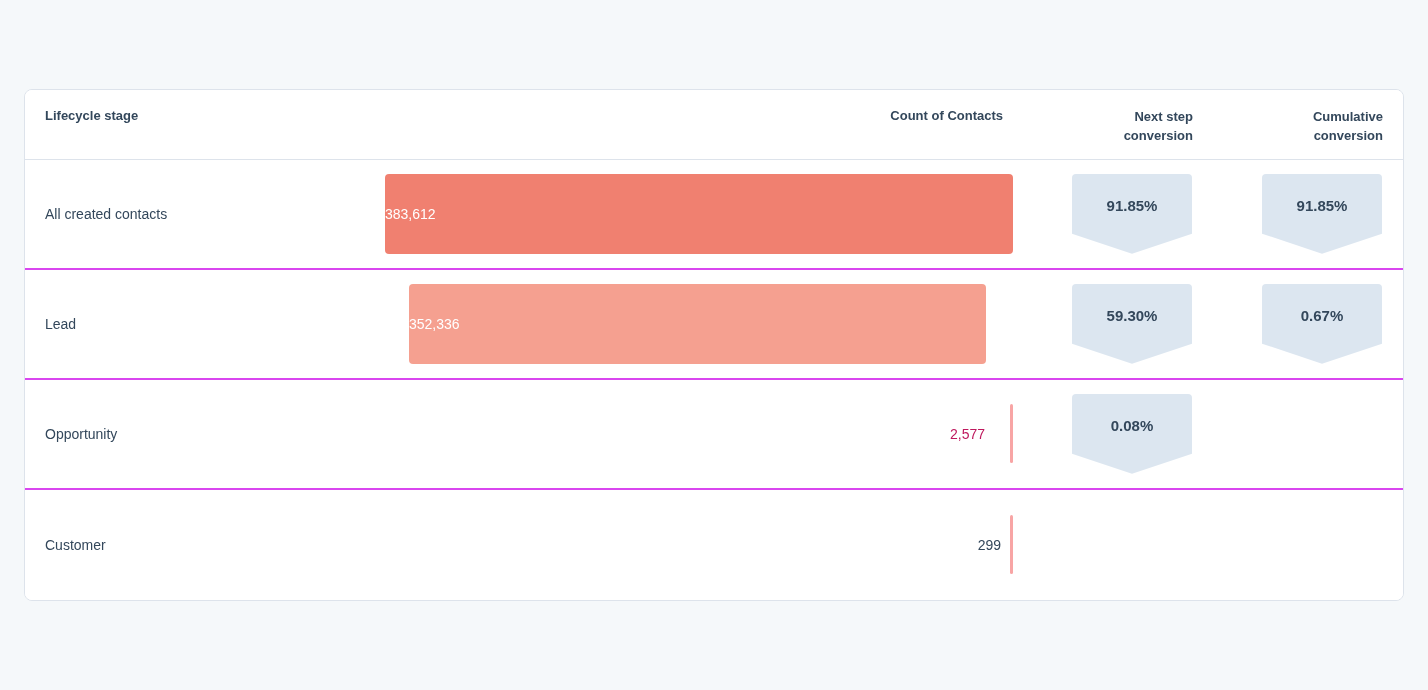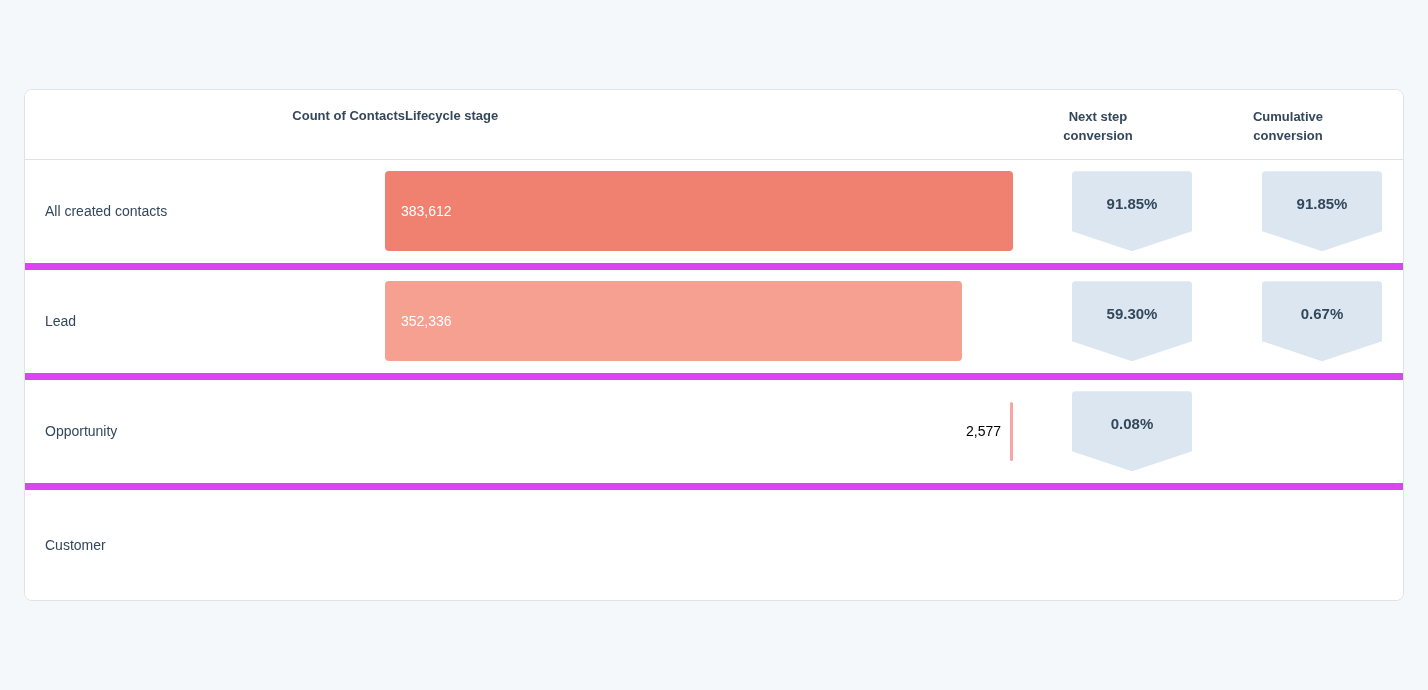--- a/index.html
+++ b/index.html
@@ -34,33 +34,33 @@
       font-weight: 600;
       color: #33475b;
       line-height: 1.3;
     }
 
     .col-header.right {
       text-align: right;
     }
 
     .col-header.center {
-      text-align: center;
+      text-align: right;
     }
 
     .divider-line {
       height: 1px;
       background: #dde3eb;
       margin: 0 0px;
     }
 
     .table-row {
       display: grid;
       grid-template-columns: 360px 1fr 190px 190px;
-      border-bottom: 7px solid #d946ef;
+      border-bottom: 2px solid #d946ef;
       background: #fff;
       align-items: center;
       min-height: 110px;
     }
 
     .table-row:last-child {
       border-bottom: none;
     }
 
     .row-label {
@@ -83,21 +83,20 @@
       height: 74px;
       display: flex;
       align-items: center;
     }
 
     .bar-fill {
       height: 100%;
       border-radius: 4px;
       display: flex;
       align-items: center;
-      padding-left: 16px;
       position: relative;
     }
 
     .bar-label {
       font-size: 14px;
       font-weight: 500;
       color: #fff;
     }
 
     .small-bar-container {
@@ -147,24 +146,24 @@
     .empty-cell {
       padding: 10px 8px;
     }
   </style>
 </head>
 <body>
 
 <div class="table-container">
 
   <div class="table-header">
+    <div class="col-header">Lifecycle stage</div>
     <div class="col-header right">
       <span>Count of Contacts</span>
     </div>
-    <div class="col-header">Lifecycle stage</div>
     <div class="col-header center" style="white-space: pre-line; line-height: 1.4;">Next step
 conversion</div>
     <div class="col-header center" style="white-space: pre-line; line-height: 1.4;">Cumulative
 conversion</div>
   </div>
 
   <div class="divider-line"></div>
 
   <div class="table-row">
     <div class="row-label">All created contacts</div>
@@ -184,50 +183,56 @@
       <div class="conversion-badge">
         <span>91.85%</span>
       </div>
     </div>
   </div>
 
   <div class="table-row">
     <div class="row-label">Lead</div>
     <div class="bar-cell">
       <div class="bar-wrapper">
-        <div class="bar-fill" style="width: 91.8%; background: #f5a090; height: 80px;">
+        <div class="bar-fill" style="width: 91.8%; background: #f5a090; height: 80px; margin-left: 24px;">
           <span class="bar-label">352,336</span>
         </div>
       </div>
     </div>
     <div class="conversion-cell">
       <div class="conversion-badge">
         <span>59.30%</span>
       </div>
     </div>
     <div class="conversion-cell">
       <div class="conversion-badge">
         <span>0.67%</span>
       </div>
     </div>
   </div>
 
   <div class="table-row">
     <div class="row-label">Opportunity</div>
     <div class="bar-cell">
       <div class="small-bar-container">
-        <span style="position: absolute; right: 12px; font-size: 14px; color: #000000;">2,577</span>
+        <span style="position: absolute; right: 28px; font-size: 14px; color: #be185d;">2,577</span>
         <div class="vertical-bar"></div>
       </div>
     </div>
     <div class="conversion-cell">
       <div class="conversion-badge">
         <span>0.08%</span>
       </div>
     </div>
   </div>
 
   <div class="table-row">
     <div class="row-label">Customer</div>
+    <div class="bar-cell">
+      <div class="small-bar-container">
+        <span style="position: absolute; right: 12px; font-size: 14px; color: #33475b;">299</span>
+        <div class="vertical-bar"></div>
+      </div>
+    </div>
     <div class="empty-cell"></div>
     <div class="empty-cell"></div>
   </div>
 </div>
 
 </body></html>

